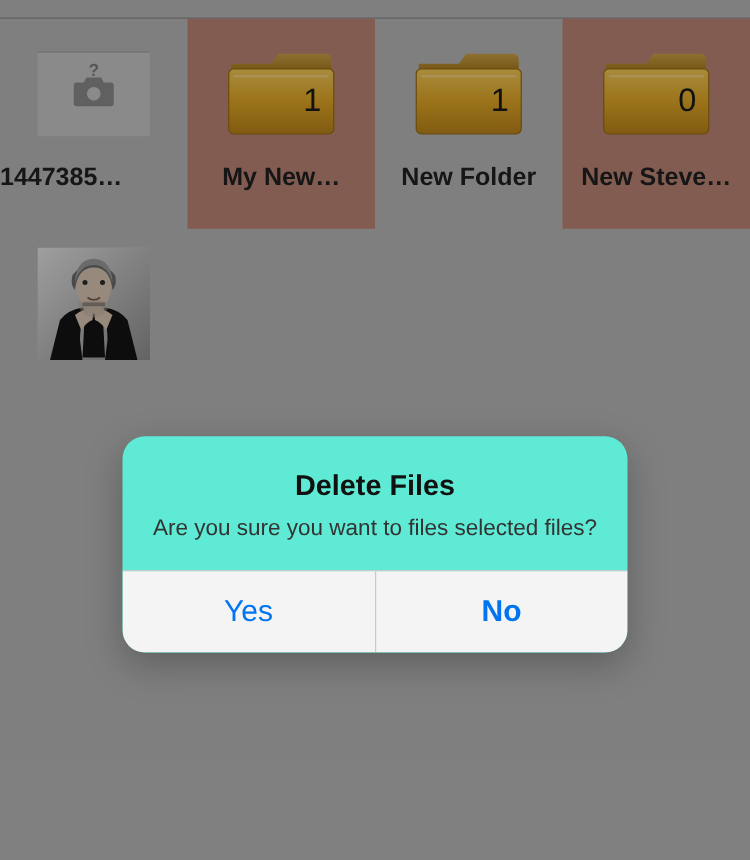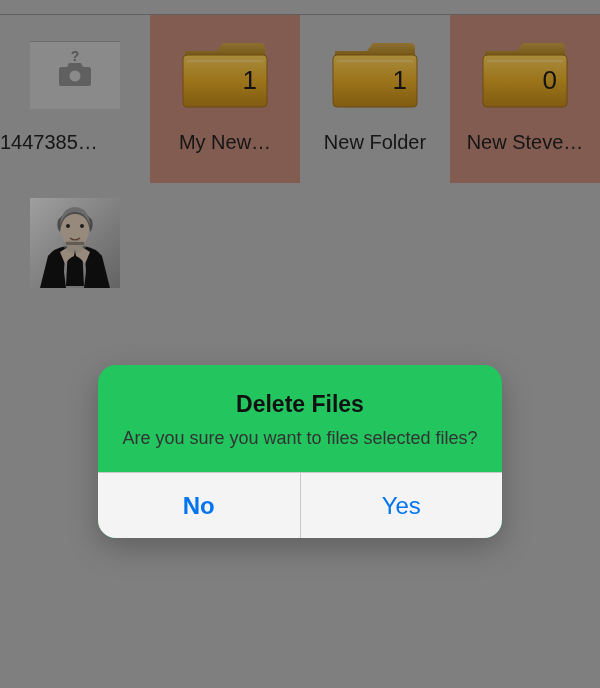--- a/index.html
+++ b/index.html
@@ -45,21 +45,21 @@
   }
   .label {
     font-size: 20px;
     color: #202020;
     text-align: center;
     width: 140px;
     white-space: nowrap;
     overflow: hidden;
     text-overflow: ellipsis;
     margin-top: 6px;
-    font-weight: 400;
+    font-weight: 700;
   }
   .cell:nth-child(1) .label,
   .cell:nth-child(5) .label {
     text-align: left;
     padding-left: 0;
     width: 150px;
   }
   .missing-placeholder {
     width: 90px; height: 68px;
     background: #c6c6c6;
@@ -97,22 +97,22 @@
     position: absolute;
     inset: 0;
     background: rgba(0,0,0,0.30);
   }
 
   
   .dialog {
     position: absolute;
     width: 404px;
     left: 50%; transform: translateX(-50%);
-    top: 365px;
-    background: #22c55e;
+    top: 349px;
+    background: #5eead4;
     border-radius: 18px;
     overflow: hidden;
     box-shadow: 0 10px 30px rgba(0,0,0,0.25);
   }
   .dialog-body {
     padding: 26px 22px 22px 22px;
     text-align: center;
   }
   .dialog-title {
     font-size: 23px;
@@ -256,16 +256,16 @@
 </div>
 
 <div class="dim"></div>
 
 <div class="dialog">
   <div class="dialog-body">
     <div class="dialog-title">Delete Files</div>
     <div class="dialog-msg">Are you sure you want to files selected files?</div>
   </div>
   <div class="dialog-buttons">
+    <div class="dialog-btn">Yes</div>
     <div class="dialog-btn bold">No</div>
-    <div class="dialog-btn">Yes</div>
   </div>
 </div>
 
 </body></html>

